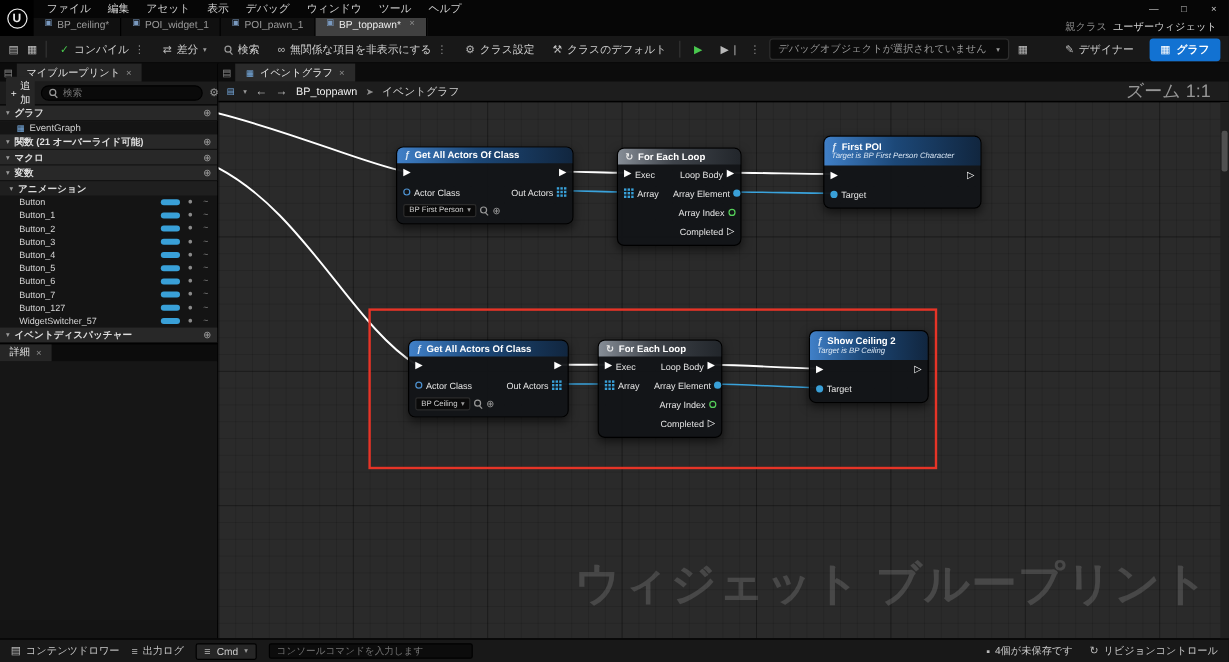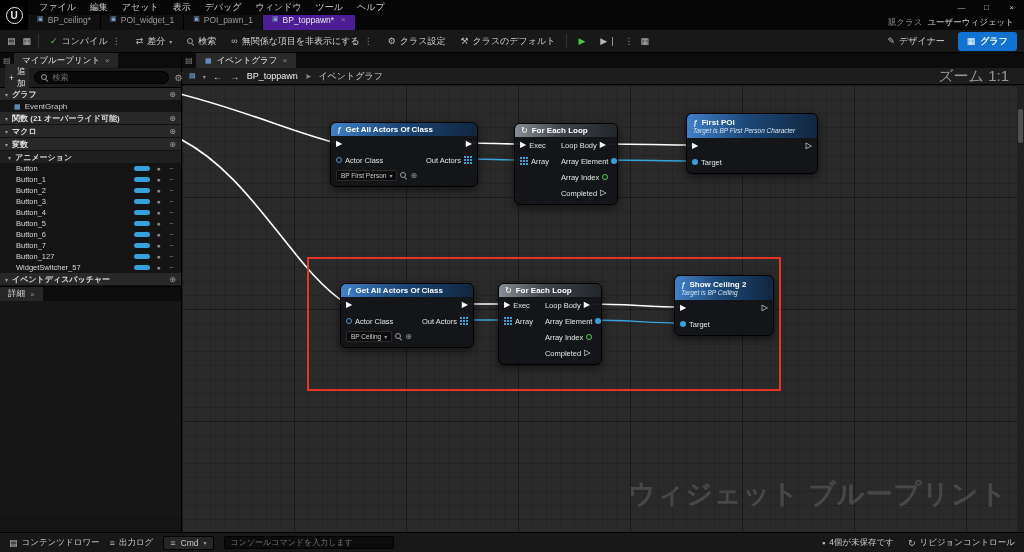--- a/index.html
+++ b/index.html
@@ -9,21 +9,21 @@
 
 .logo{position:absolute;left:0;top:0;width:28px;height:30px;background:#000;display:flex;align-items:center;justify-content:center;z-index:6}
 .logo-circle{width:17px;height:17px;border:1.5px solid #ececec;border-radius:50%;display:flex;align-items:center;justify-content:center;color:#ececec;font-size:10px;font-weight:bold}
 .menubar{position:absolute;left:0;top:0;width:1024px;height:15px;background:#060606;display:flex;align-items:center;padding-left:32px}
 .menu-item{padding:12px 7px;font-size:9px;color:#cfcfcf;height:15px;display:flex;align-items:center}
 .win-controls{margin-left:auto;display:flex}
 .win-btn{width:25px;height:15px;display:flex;align-items:center;justify-content:center;color:#c4c4c4;font-size:8px}
 .tabbar{position:absolute;left:28px;top:15px;width:996px;height:15px;background:#060606;display:flex;align-items:stretch}
 .atab{display:flex;gap:4px;padding:0 9px;font-size:8.5px;color:#9a9a9a;background:#101010;border-right:1px solid #000}
 .atab .ti{font-size:7px;color:#7a9ac0}
-.atab.active{background:#4c1d95;color:#ececec}
+.atab.active{background:#404040;color:#ececec}
 .atab .x{color:#8b8b8b;font-size:8px;margin-left:3px}
 .parent-class{margin-left:auto;display:flex;gap:5px;align-items:center;padding-right:10px;font-size:8.5px}
 .pc-label{color:#8d8d8d}.pc-value{color:#d6d6d6}
 
 .toolbar{position:absolute;left:0;top:30px;width:1024px;height:23px;background:#181818;border-bottom:1px solid #000;display:flex;align-items:center;gap:7px;padding:0 7px;font-size:9px;color:#d2d2d2}
 .tbtn{display:flex;align-items:center;gap:4px;padding:2px 4px;border-radius:3px;white-space:nowrap}
 .tico{font-size:9px;color:#b9b9b9}
 .green{color:#49c84e}
 .tsep{width:1px;height:14px;background:#333}
 .caret-s{font-size:6px;color:#9a9a9a}
@@ -65,41 +65,41 @@
 .bc-name{font-weight:normal;color:#f0f0f0}
 .bc-sep{color:#8f8f8f;font-size:8px}
 .zoom{margin-left:auto;color:#969696;font-size:15px;padding-right:8px}
 .canvas{position:relative;width:842px;height:447px;overflow:hidden;background-color:#2a2a2a;
 background-image:
 linear-gradient(to right,rgba(0,0,0,.30) 1px,transparent 1px),
 linear-gradient(to bottom,rgba(0,0,0,.30) 1px,transparent 1px),
 linear-gradient(to right,rgba(0,0,0,.13) 1px,transparent 1px),
 linear-gradient(to bottom,rgba(0,0,0,.13) 1px,transparent 1px);
 background-size:112px 112px,112px 112px,14px 14px,14px 14px}
-.watermark{position:absolute;right:16px;bottom:20px;font-size:27px;font-weight:bold;letter-spacing:1px;color:rgba(255,255,255,.14);white-space:nowrap;z-index:0}
+.watermark{position:absolute;right:16px;bottom:20px;font-size:38px;font-weight:bold;letter-spacing:1px;color:rgba(255,255,255,.14);white-space:nowrap;z-index:0}
 .vscroll{position:absolute;right:0;top:0;width:7px;height:100%;background:#202020;z-index:5}
 .vthumb{position:absolute;right:1px;top:24px;width:5px;height:34px;background:#505050;border-radius:2px}
 .wires{position:absolute;left:0;top:0;z-index:1}
 .wexec{stroke:#fff;stroke-width:1.6;fill:none;stroke-linecap:round}
 .wdata{stroke:#3aa3dc;stroke-width:1.3;fill:none;stroke-linecap:round}
 .rednote{position:absolute;left:125px;top:172px;width:474px;height:134px;border:2px solid #e63427;z-index:3}
 
 
 .node{position:absolute;z-index:2;background:rgba(18,20,23,.95);border:1px solid #000;border-radius:6px;box-shadow:0 3px 8px rgba(0,0,0,.55);padding-bottom:3px}
 .nh{display:flex;align-items:center;gap:4px;height:13px;padding:0 6px;border-radius:5px 5px 0 0;font-size:8px;font-weight:bold;color:#fff;white-space:nowrap;overflow:hidden}
 .nh-fn{background:linear-gradient(90deg,#4080c8,#1c4878 45%,#11263f)}
 .nh-macro{background:linear-gradient(90deg,#868d96,#3f444b 45%,#22262b)}
 .nh2{height:24px;flex-direction:column;align-items:flex-start;justify-content:center;gap:0;padding:2px 6px}
 .trow{display:flex;gap:4px;align-items:center}
 .nsub{font-size:6.5px;font-weight:normal;font-style:italic;color:#d7e4f2;line-height:8px;white-space:nowrap}
 .fico{font-style:italic;font-size:8px;color:#dce8f5;font-weight:bold}
 .lico{font-size:8px;color:#e8e8e8}
 .prow{display:flex;align-items:center;gap:3px;height:16px;padding:0 5px;font-size:7.5px;color:#e4e4e4;white-space:nowrap}
 .prow.dd{height:15px}
-.prow.r{justify-content:flex-start}
+.prow.r{justify-content:center}
 .grow{flex:1}
 .nb2{display:flex;justify-content:space-between;gap:2px}
 .pin-exec{color:#fff;font-size:8px;line-height:8px}
 .pin-exec.h{font-size:8px}
 .pin-circle{width:6px;height:6px;border-radius:50%;display:inline-block}
 .pc-f{background:#39a0d8}
 .pc-class{border:1.5px solid #4f93d2}
 .pc-int{border:1.5px solid #55cf5a}
 .pin-arr{position:relative;width:8px;height:8px;display:inline-block;color:#39a0d8}
 .pin-arr::before{content:"";position:absolute;left:0;top:0;width:2px;height:2px;background:#39a0d8;box-shadow:3px 0,6px 0,0 3px,3px 3px,6px 3px,0 6px,3px 6px,6px 6px}
@@ -197,20 +197,24 @@
   </span>
   <span class="tsep"></span>
   <span class="tbtn">
       <span class="green">▶</span>
     </span>
   <span class="tbtn">
       <span class="tico">▶</span>
       <span class="tico">|</span>
     </span>
   <span class="kebab">⋮</span>
+  <span class="debug-select">
+    <span>デバッグオブジェクトが選択されていません</span>
+    <span class="caret-s">▾</span>
+  </span>
   <span class="tico">▦</span>
   <div class="tb-right">
     <span class="tbtn">
       <span class="tico">✎</span>
       <span>デザイナー</span>
     </span>
     <span class="graph-btn">
       <span>▦</span>
       <span>グラフ</span>
     </span>

